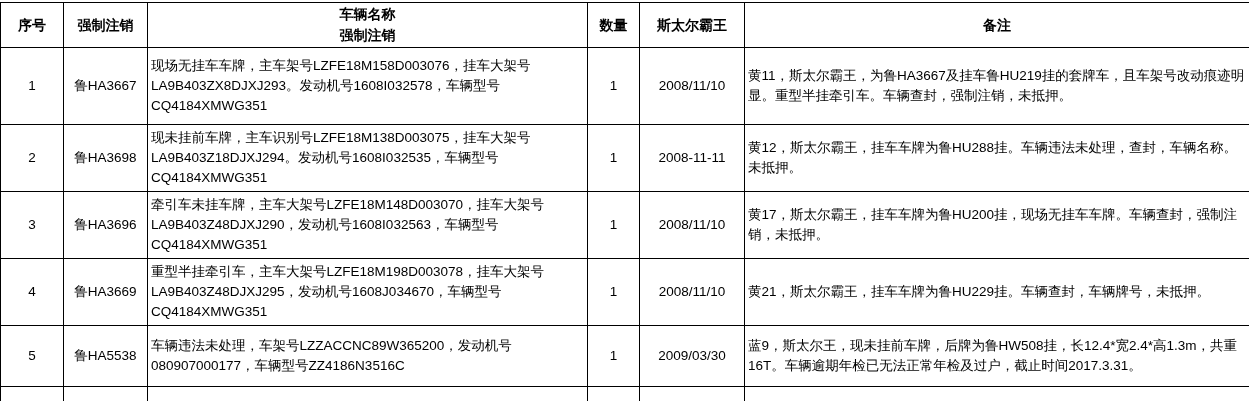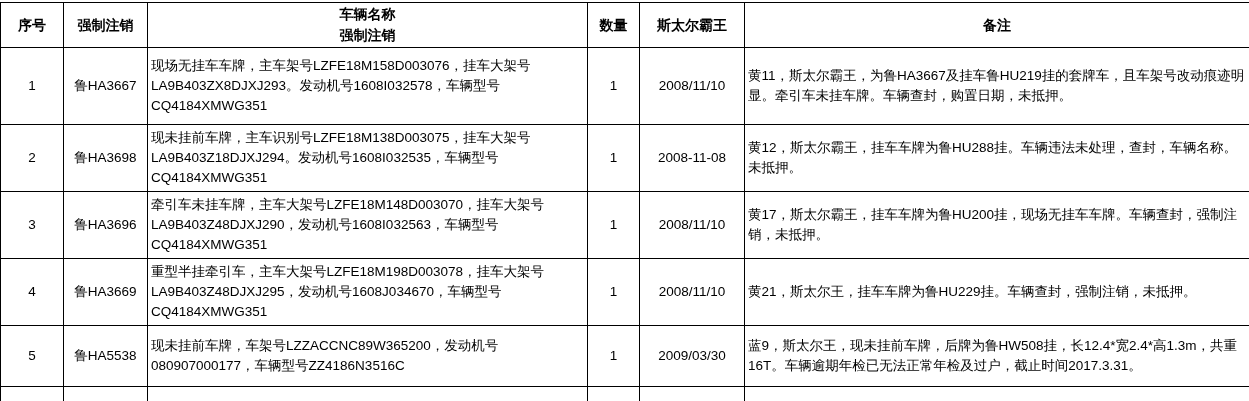--- a/index.html
+++ b/index.html
@@ -72,50 +72,50 @@
         <th>备注</th>
       </tr>
     </thead>
     <tbody>
       <tr class="r1">
         <td class="c-center">1</td>
         <td class="c-center">鲁HA3667</td>
         <td class="c-left">现场无挂车车牌，主车架号LZFE18M158D003076，挂车大架号LA9B403ZX8DJXJ293。发动机号1608I032578，车辆型号CQ4184XMWG351</td>
         <td class="c-center">1</td>
         <td class="c-center">2008/11/10</td>
-        <td class="c-left">黄11，斯太尔霸王，为鲁HA3667及挂车鲁HU219挂的套牌车，且车架号改动痕迹明显。牵引车未挂车牌。车辆查封，购置日期，未抵押。</td>
+        <td class="c-left">黄11，斯太尔霸王，为鲁HA3667及挂车鲁HU219挂的套牌车，且车架号改动痕迹明显。重型半挂牵引车。车辆查封，强制注销，未抵押。</td>
       </tr>
       <tr class="r2">
         <td class="c-center">2</td>
         <td class="c-center">鲁HA3698</td>
         <td class="c-left">现未挂前车牌，主车识别号LZFE18M138D003075，挂车大架号LA9B403Z18DJXJ294。发动机号1608I032535，车辆型号CQ4184XMWG351</td>
         <td class="c-center">1</td>
-        <td class="c-center">2008-11-08</td>
+        <td class="c-center">2008-11-11</td>
         <td class="c-left">黄12，斯太尔霸王，挂车车牌为鲁HU288挂。车辆违法未处理，查封，车辆名称。未抵押。</td>
       </tr>
       <tr class="r3">
         <td class="c-center">3</td>
         <td class="c-center">鲁HA3696</td>
         <td class="c-left">牵引车未挂车牌，主车大架号LZFE18M148D003070，挂车大架号LA9B403Z48DJXJ290，发动机号1608I032563，车辆型号CQ4184XMWG351</td>
         <td class="c-center">1</td>
         <td class="c-center">2008/11/10</td>
         <td class="c-left">黄17，斯太尔霸王，挂车车牌为鲁HU200挂，现场无挂车车牌。车辆查封，强制注销，未抵押。</td>
       </tr>
       <tr class="r4">
         <td class="c-center">4</td>
         <td class="c-center">鲁HA3669</td>
         <td class="c-left">重型半挂牵引车，主车大架号LZFE18M198D003078，挂车大架号LA9B403Z48DJXJ295，发动机号1608J034670，车辆型号CQ4184XMWG351</td>
         <td class="c-center">1</td>
         <td class="c-center">2008/11/10</td>
-        <td class="c-left">黄21，斯太尔王，挂车车牌为鲁HU229挂。车辆查封，强制注销，未抵押。</td>
+        <td class="c-left">黄21，斯太尔霸王，挂车车牌为鲁HU229挂。车辆查封，车辆牌号，未抵押。</td>
       </tr>
       <tr class="r5">
         <td class="c-center">5</td>
         <td class="c-center">鲁HA5538</td>
-        <td class="c-left">现未挂前车牌，车架号LZZACCNC89W365200，发动机号080907000177，车辆型号ZZ4186N3516C</td>
+        <td class="c-left">车辆违法未处理，车架号LZZACCNC89W365200，发动机号080907000177，车辆型号ZZ4186N3516C</td>
         <td class="c-center">1</td>
         <td class="c-center">2009/03/30</td>
         <td class="c-left">蓝9，斯太尔王，现未挂前车牌，后牌为鲁HW508挂，长12.4*宽2.4*高1.3m，共重16T。车辆逾期年检已无法正常年检及过户，截止时间2017.3.31。</td>
       </tr>
       <tr class="rpartial">
         <td></td>
         <td></td>
         <td></td>
         <td></td>
         <td></td>

